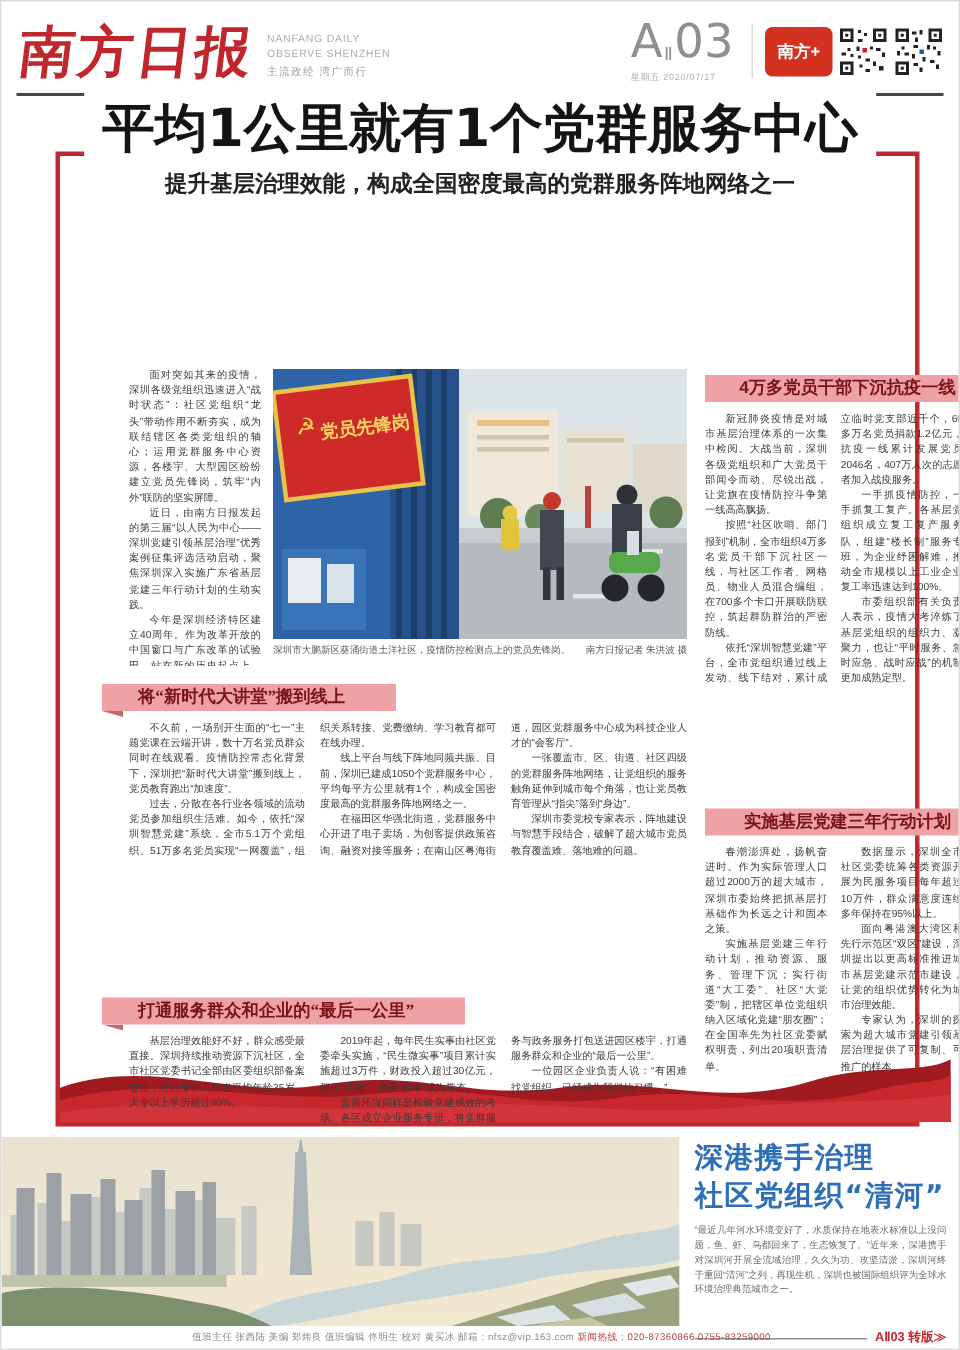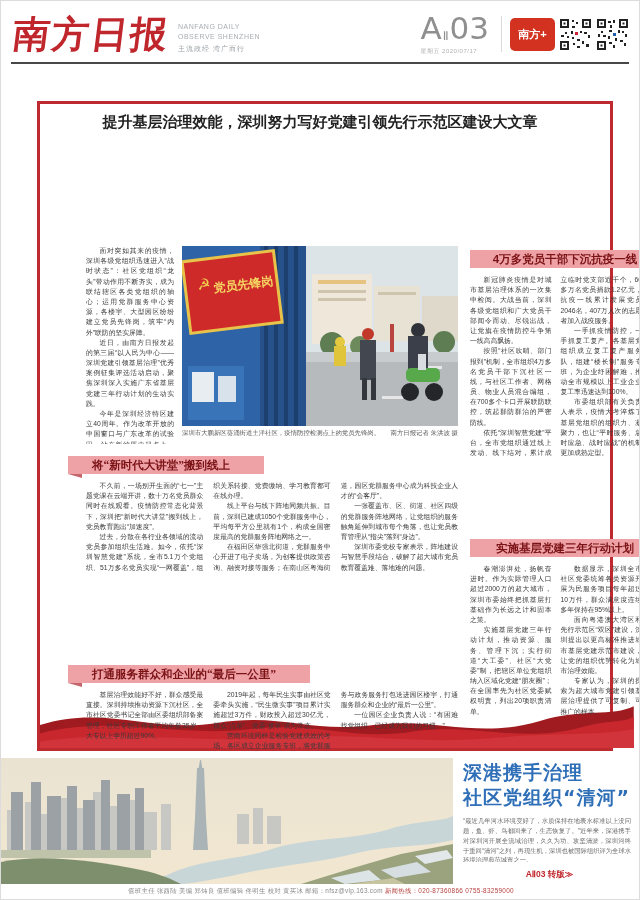--- a/index.html
+++ b/index.html
@@ -73,21 +73,21 @@
   .wave{position:absolute;left:0;right:0;bottom:0;height:50px;z-index:1;}
 
   
   .bottom{position:absolute;left:0;top:757px;width:640px;height:132px;}
   .city-photo{position:absolute;left:0;top:0;width:452px;height:126px;display:block;}
   .bottom-text{position:absolute;left:462px;top:2px;width:168px;}
   .bottom-text h2{margin:0;font-size:19px;font-weight:900;color:#2e6fb7;
                   line-height:1.3;letter-spacing:1px;font-family:"DejaVu Sans",sans-serif;}
   .excerpt{margin:7px 0 0;font-size:6.3px;line-height:1.55;color:#6a6a6a;
            text-align:justify;height:46px;overflow:hidden;}
-  .jump-row{display:flex;align-items:center;margin-top:7px;flex-direction:column;}
+  .jump-row{display:flex;align-items:center;margin-top:24px;}
   .jump-line{flex:1;height:1px;background:#8f8f8f;}
   .jump-label{color:#c0272d;font-size:8.5px;font-weight:bold;margin-left:5px;white-space:nowrap;}
 
   
   .footer{position:absolute;left:0;top:886px;width:640px;text-align:center;
           font-size:6.4px;color:#8a8a8a;letter-spacing:.3px;}
   .footer .hotline{color:#b5413e;}
 </style>
 </head>
 <body>
@@ -166,21 +166,24 @@
         <rect x="28" y="25" width="2" height="3" fill="#222"></rect>
       <rect x="13" y="24" width="3" height="2" fill="#222"></rect>
         <rect x="17" y="27" width="2" height="3" fill="#222"></rect>
         <rect x="5" y="13" width="2" height="2" fill="#222"></rect>
       <rect x="2" y="16" width="2" height="3" fill="#222"></rect>
         <rect x="7" y="17" width="3" height="2" fill="#222"></rect>
     </svg>
   </header>
   <div class="mast-rule"></div>
 
-  <div class="subheadline">提升基层治理效能，深圳努力写好党建引领先行示范区建设大文章</div>
+  <div class="headline-box">
+    <h1>平均1公里就有1个党群服务中心</h1>
+  </div>
+  <div class="subheadline">提升基层治理效能，构成全国密度最高的党群服务阵地网络之一</div>
 
   <section class="frame">
     <div class="frame-body">
 
       <div class="left-zone">
         <div class="row1">
           <div class="lead-col">
             <p class="body">面对突如其来的疫情，深圳各级党组织迅速进入“战时状态”：社区党组织“龙头”带动作用不断夯实，成为联结辖区各类党组织的轴心；运用党群服务中心资源，各楼宇、大型园区纷纷建立党员先锋岗，筑牢“内外”联防的坚实屏障。</p>
             <p class="body">近日，由南方日报发起的第三届“以人民为中心——深圳党建引领基层治理”优秀案例征集评选活动启动，聚焦深圳深入实施广东省基层党建三年行动计划的生动实践。</p>
             <p class="body">今年是深圳经济特区建立40周年。作为改革开放的中国窗口与广东改革的试验田，站在新的历史起点上，深圳基层党组织如何写好党建引领先行示范区建设这篇大文章？</p>

